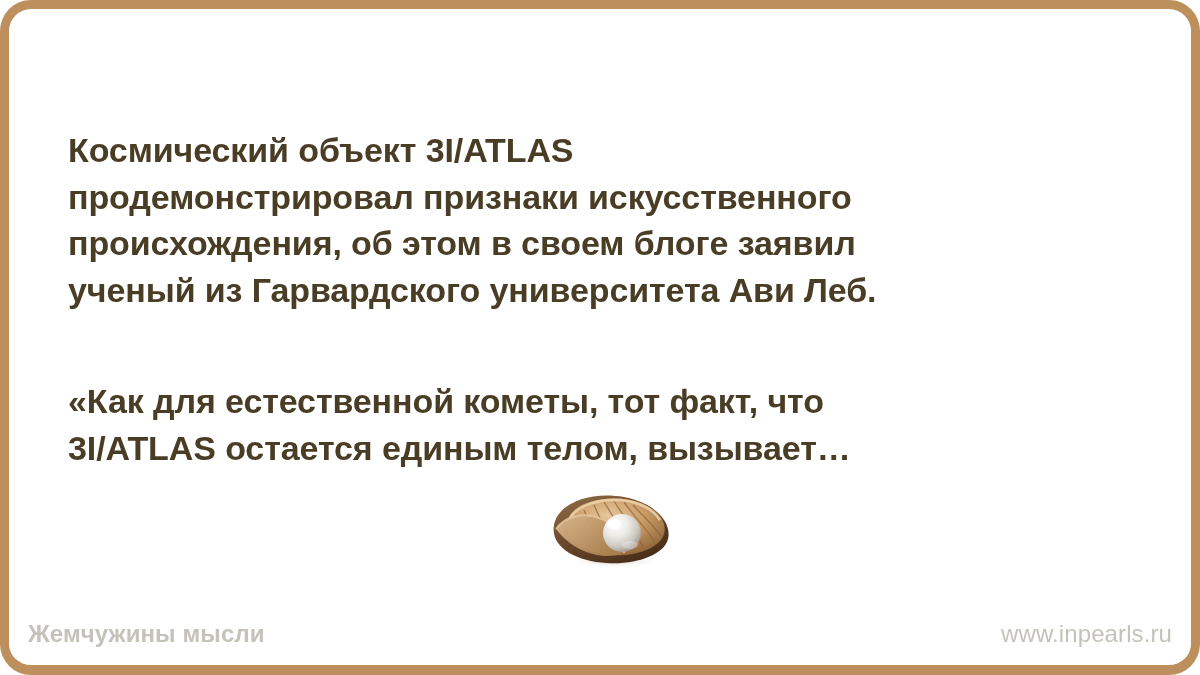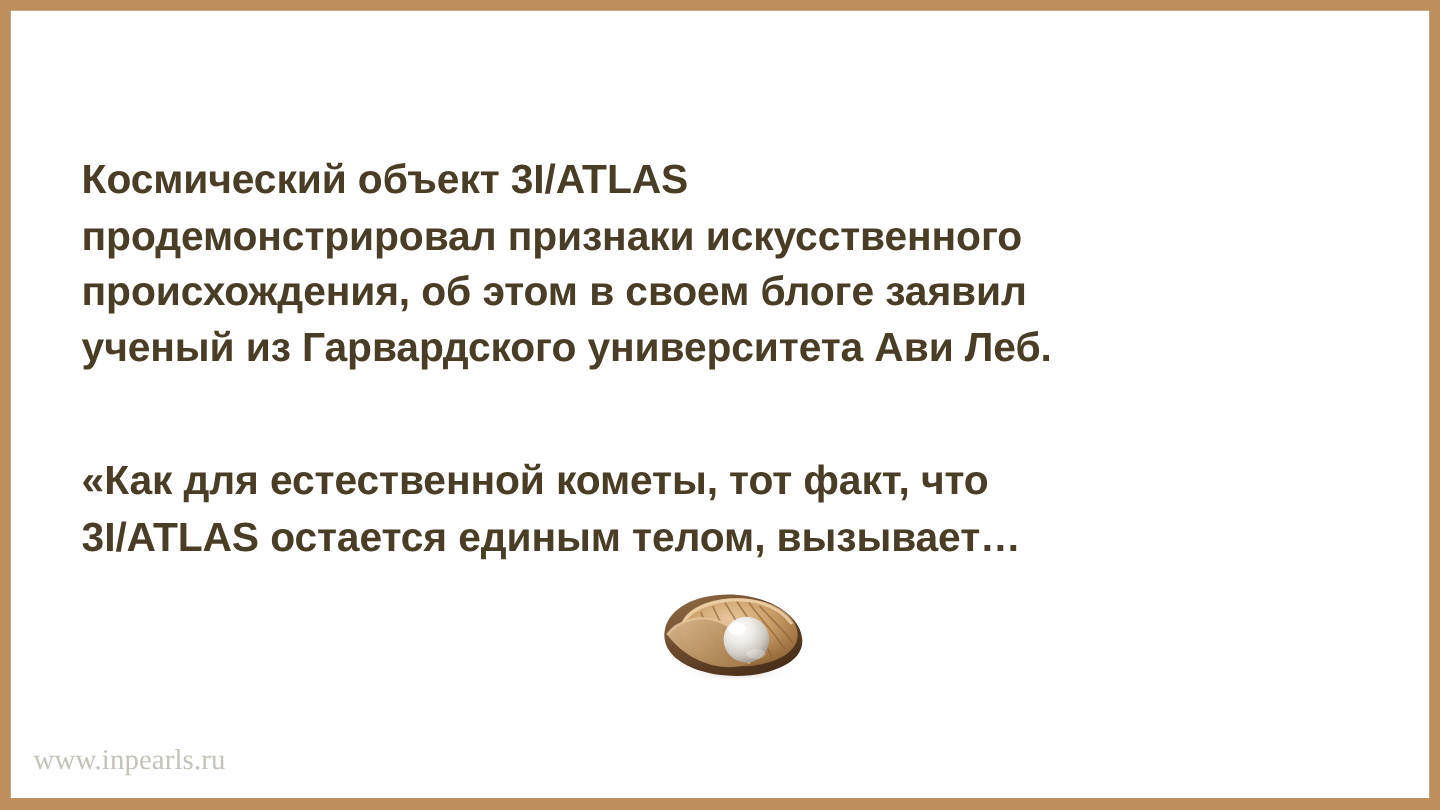--- a/index.html
+++ b/index.html
@@ -14,20 +14,21 @@
     position: relative;
     width: 1200px;
     height: 675px;
     box-sizing: border-box;
     background: #ffffff;
     border-top: 9px solid #bc8f5c;
     border-left: 9px solid #bc8f5c;
     border-right: 9px solid #bc8f5c;
     border-bottom: 10px solid #bc8f5c;
     overflow: hidden;
+    border-radius: 31px;
   }
 
   
   .quote-block {
     position: absolute;
     left: 59px;
     top: 118px;
     width: 1064px;
   }
   .quote-para {
@@ -76,21 +77,20 @@
     font-weight: bold;
     letter-spacing: 0.1px;
     white-space: nowrap;
   }
   .footer-site {
     color: #c5c2b9;
     font-size: 24px;
     font-weight: normal;
     letter-spacing: 0.1px;
     white-space: nowrap;
-    font-family: Liberation Serif, serif;
   }
 </style>
 </head>
 <body>
 
 <div class="page">
 
   <div class="quote-block">
     <p class="quote-para">Космический объект 3I/ATLAS
 продемонстрировал признаки искусственного
@@ -149,16 +149,17 @@
       <path d="M12 40 C20 28 40 22 58 30 C74 37 84 52 80 64 C60 72 30 64 12 40 Z" fill="url(#gRim)" opacity="0.95"></path>
       <path d="M12 40 C20 28 40 22 58 30 C74 37 84 52 80 64" fill="none" stroke="#e4c49a" stroke-width="2" opacity="0.85"></path>
 
       <circle cx="78" cy="44" r="19" fill="url(#gPearl)"></circle>
       <ellipse cx="70" cy="35" rx="7" ry="5.2" fill="#ffffff" opacity="0.9"></ellipse>
       <ellipse cx="86" cy="56" rx="8" ry="4" fill="#ffffff" opacity="0.28"></ellipse>
     </svg>
   </div>
 
   <div class="footer">
+    <span class="footer-brand">Жемчужины мысли</span>
     <span class="footer-site">www.inpearls.ru</span>
   </div>
 
 </div>
 
 </body></html>

